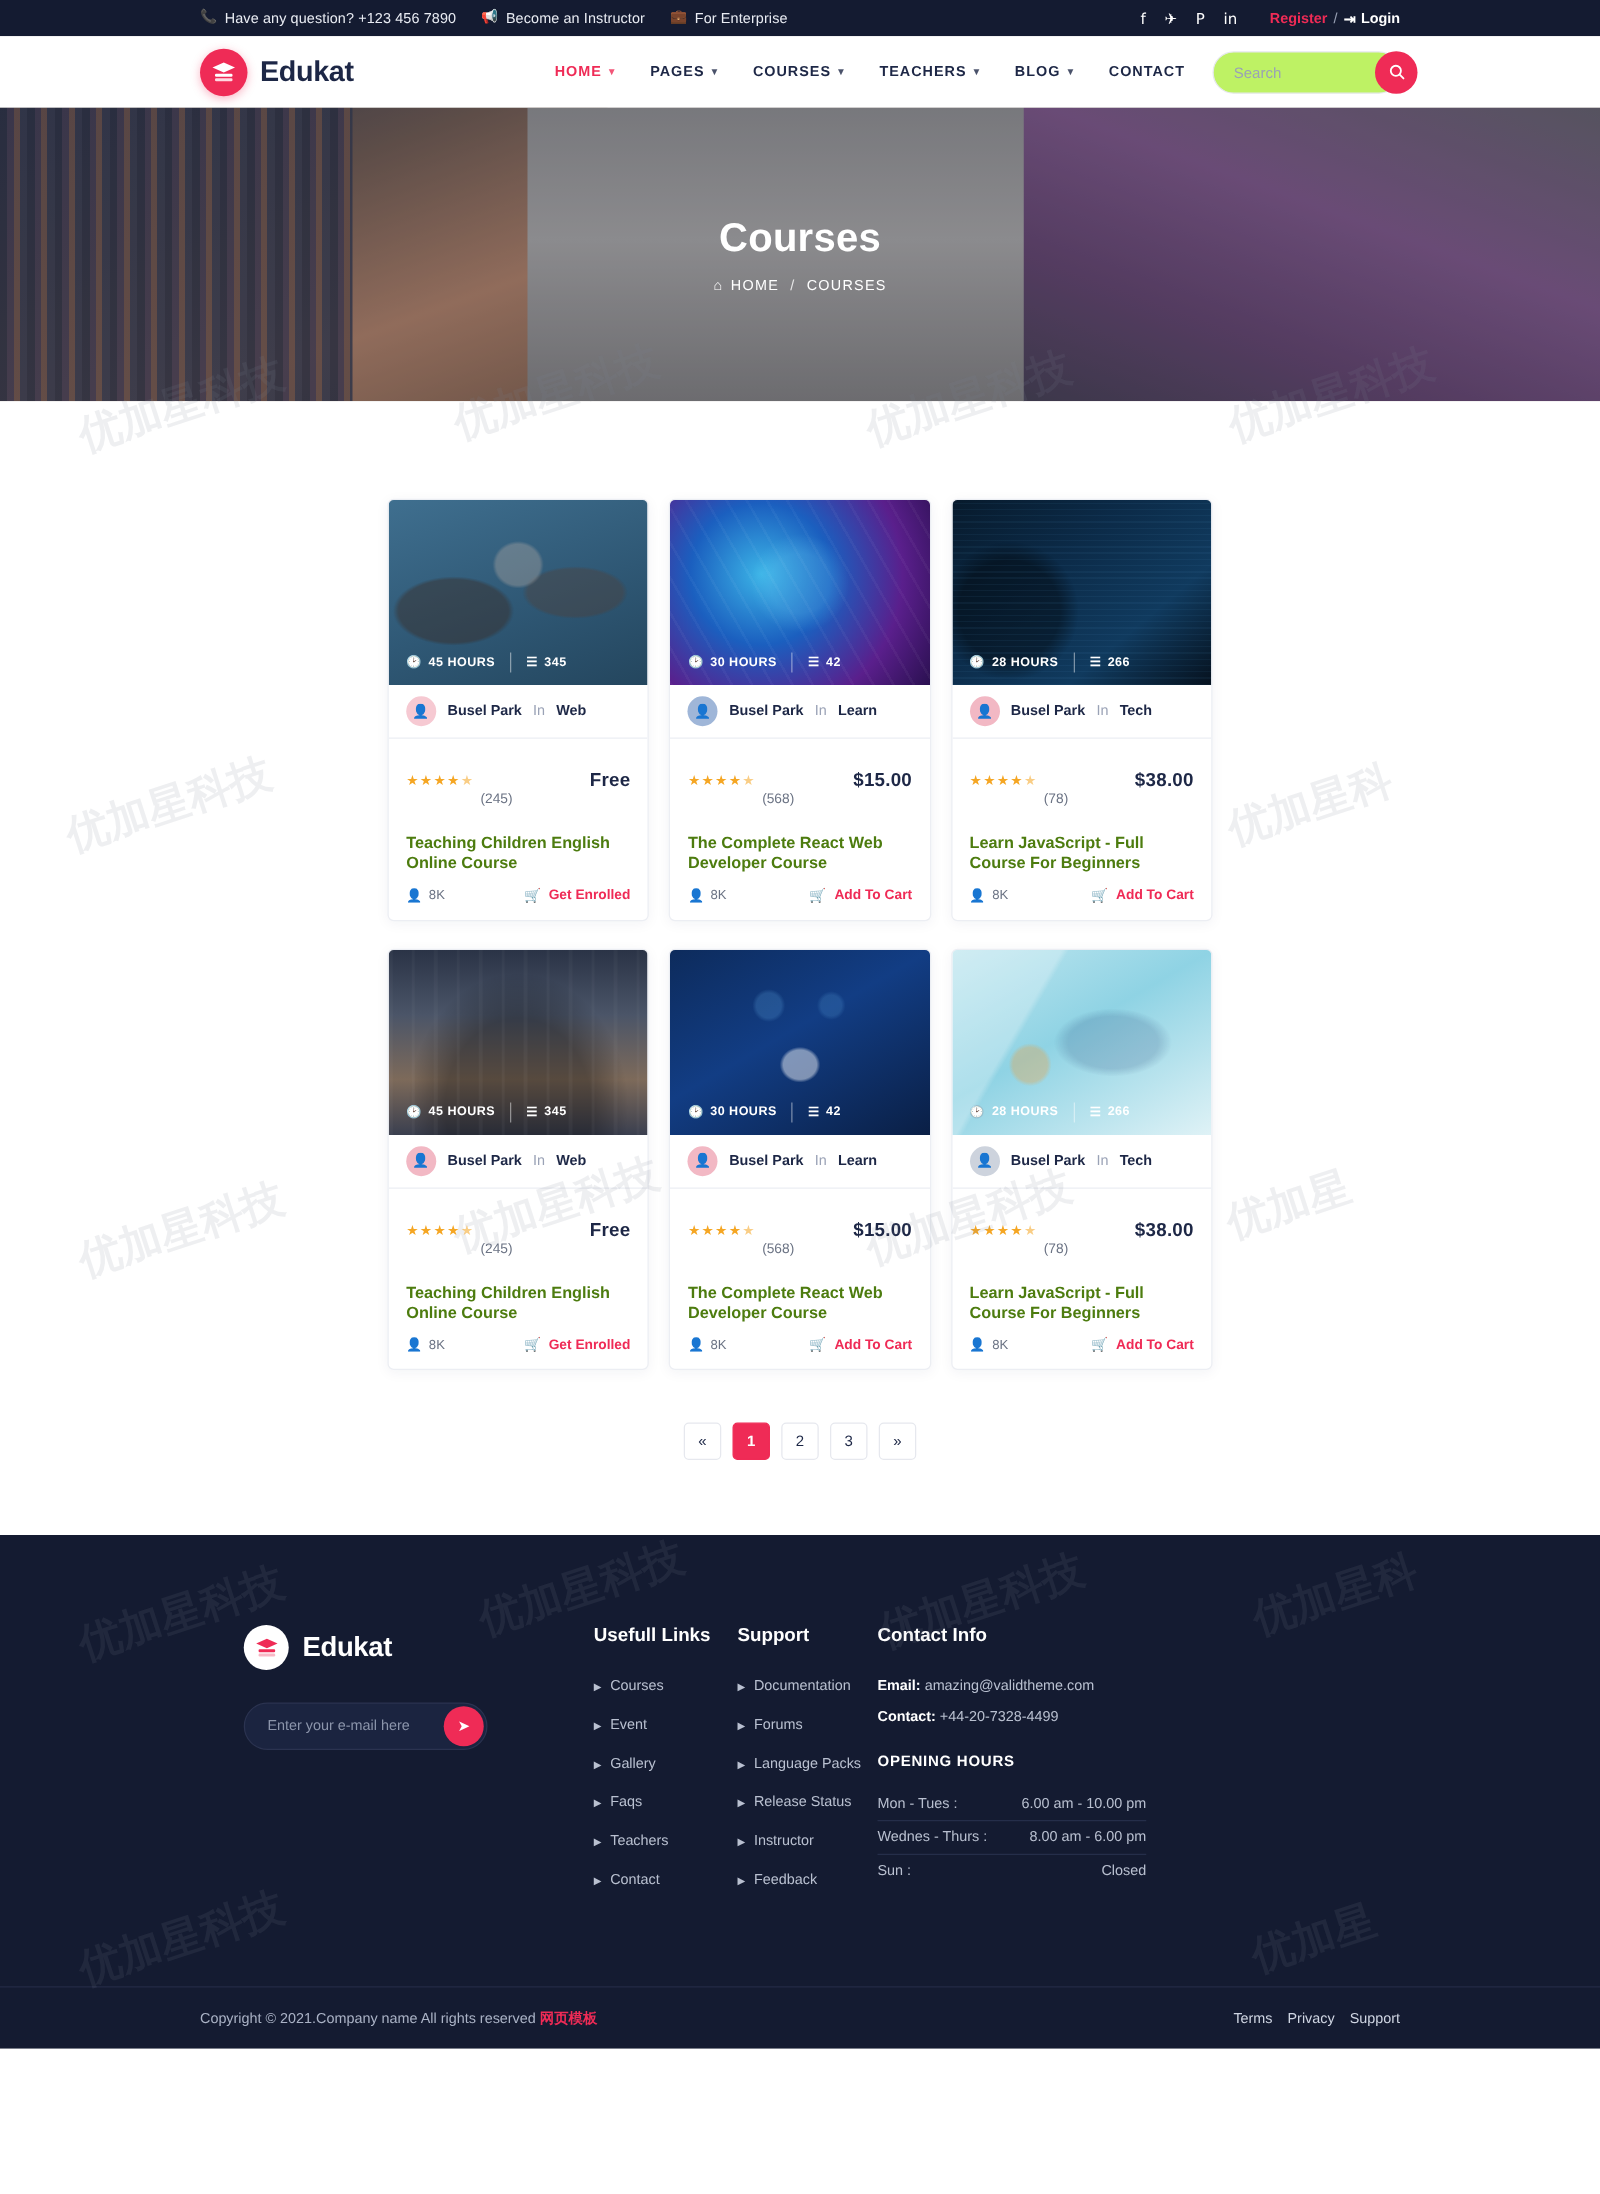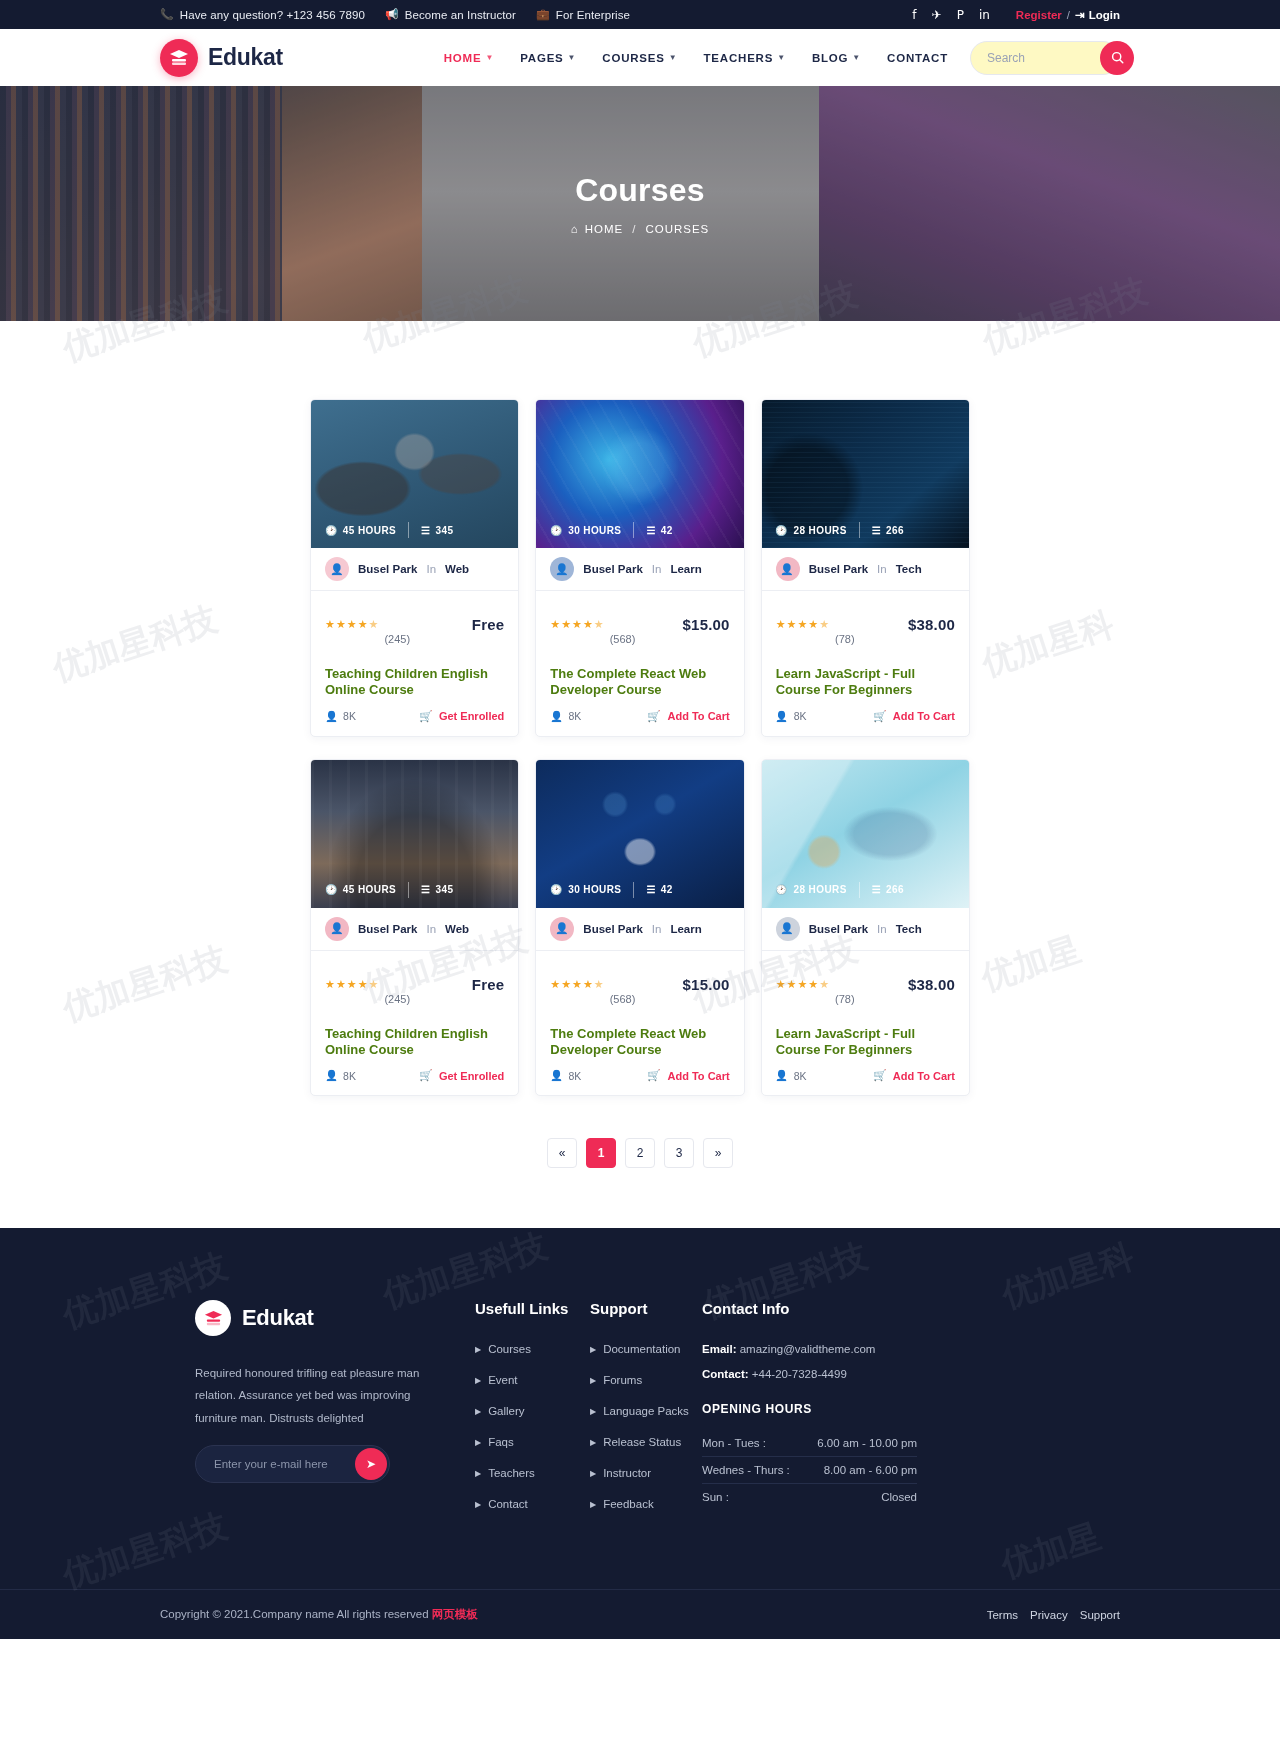--- a/index.html
+++ b/index.html
@@ -60,21 +60,21 @@
     text-decoration: none; color: #1d2746; display: flex; align-items: center; gap: 4px;
   }
   .navmenu a.active { color: #ef2b56; }
   .caret { font-size: 8px; opacity: .8; }
 
   .searchbox { position: relative; display: flex; align-items: center; }
   .searchbox input {
     width: 150px; height: 34px;
     border: 1px solid #e6e8ee; border-radius: 20px;
     padding: 0 40px 0 16px; font-size: 12px; color: #6b7384;
-    font-family: "Liberation Sans", sans-serif; outline: none; background: #fef9c3;
+    font-family: "Liberation Sans", sans-serif; outline: none; background: #bef264;
   }
   .searchbox input::placeholder { color: #9aa2b6; }
   .search-btn {
     position: absolute; right: -14px; top: 50%; transform: translateY(-50%);
     width: 34px; height: 34px; border-radius: 50%; background: #ef2b56;
     border: none; cursor: pointer; display: flex; align-items: center; justify-content: center;
     color: #fff; font-size: 13px;
   }
 
   
@@ -664,21 +664,20 @@
       <div class="fbrand">
         <div class="fbrand-mark">
           <svg width="21" height="19" viewBox="0 0 22 20" aria-hidden="true">
             <path d="M11 2 L20 6 L11 10 L2 6 Z" fill="#ef2b56"></path>
             <rect x="4" y="11" width="14" height="2.4" rx="1" fill="#ef2b56"></rect>
             <rect x="4" y="14.6" width="14" height="2.4" rx="1" fill="#f9b8c6"></rect>
           </svg>
         </div>
         <div class="fbrand-name">Edukat</div>
       </div>
-      <div class="fdesc">Required honoured trifling eat pleasure man relation. Assurance yet bed was improving furniture man. Distrusts delighted</div>
       <div class="subscribe">
         <input type="text" placeholder="Enter your e-mail here" style="">
         <button class="sub-btn">
           <span>➤</span>
         </button>
       </div>
     </div>
 
     <div class="fcol">
       <div class="fhead">Usefull Links</div>

